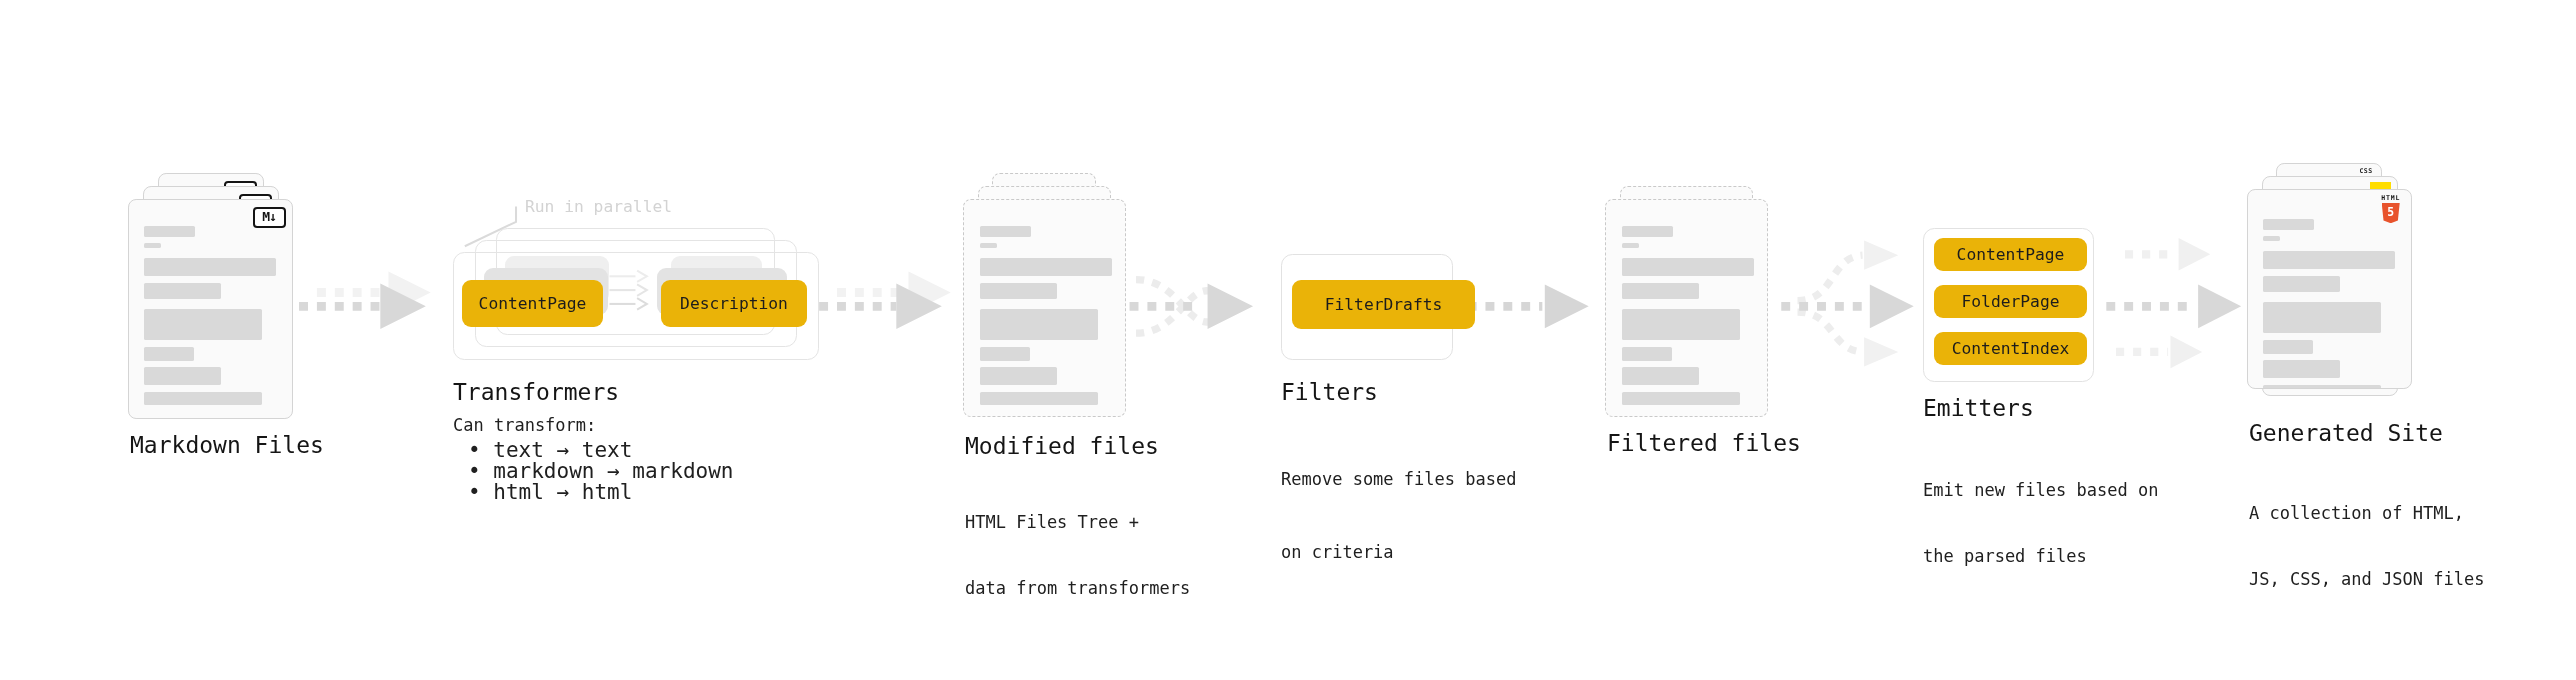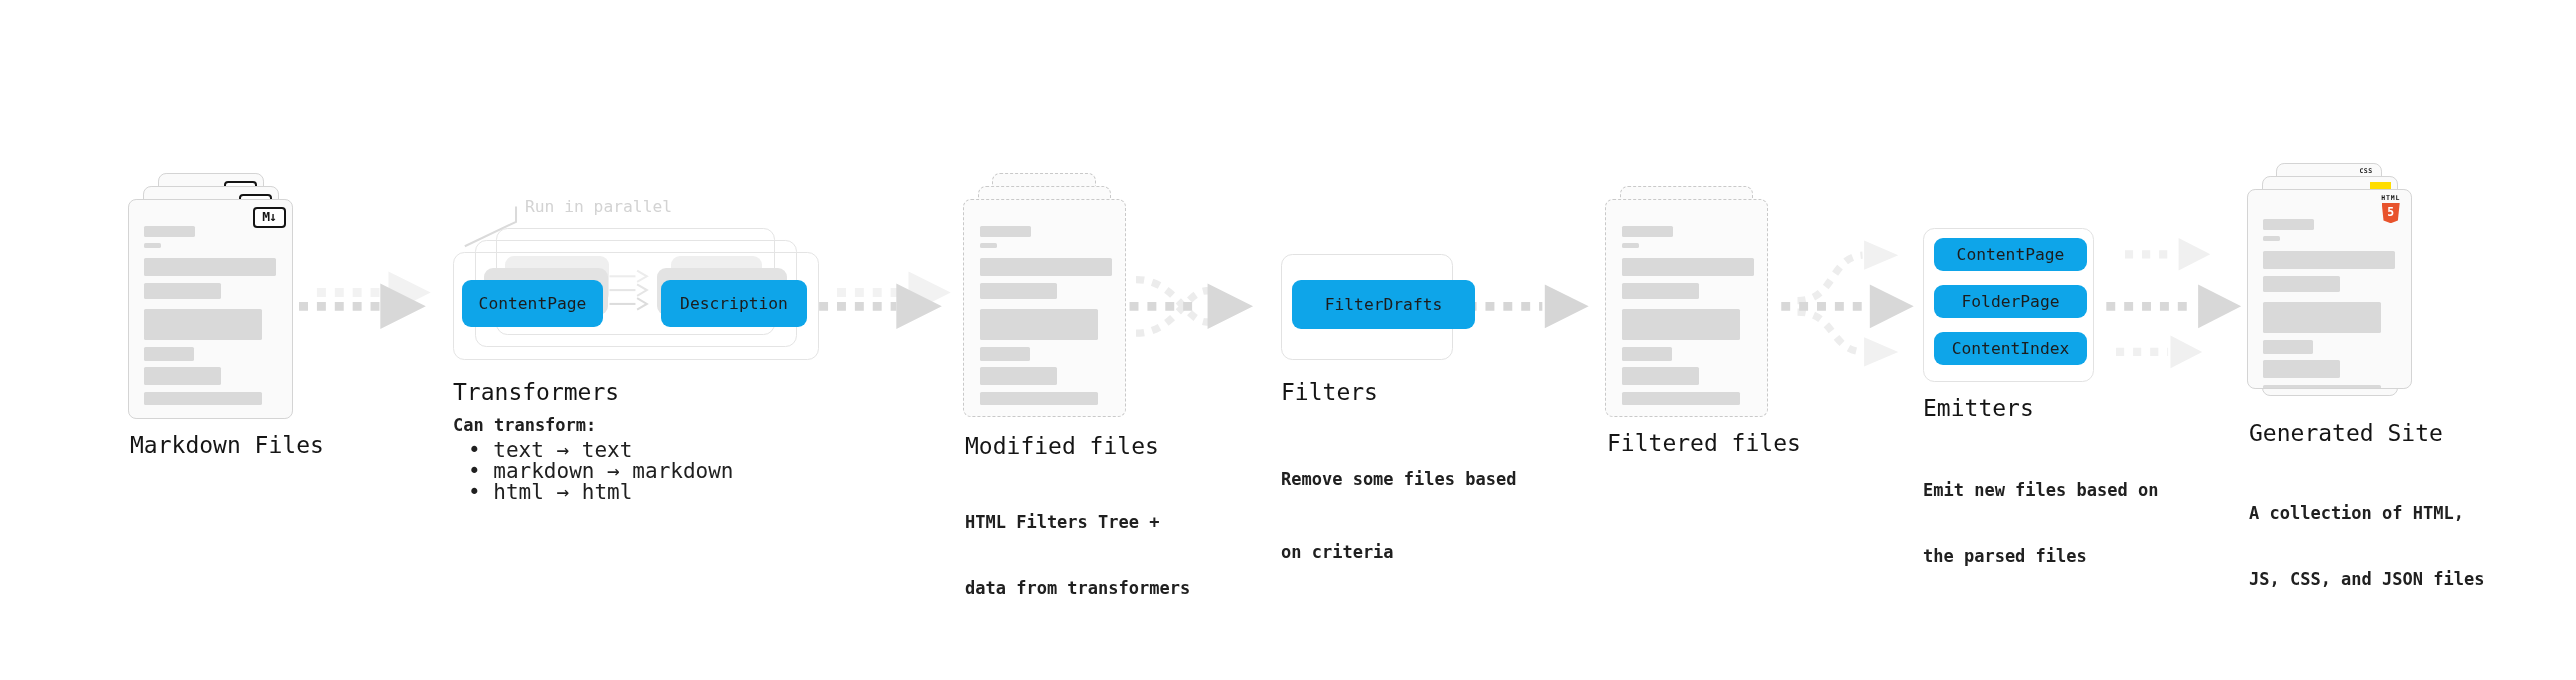--- a/index.html
+++ b/index.html
@@ -8,28 +8,28 @@
   #canvas{position:relative;width:2576px;height:681px;background:#fff;}
   .abs{position:absolute;left:0;top:0;width:0;height:0;}
   
   .doc{position:absolute;background:#fafafa;border:1.6px solid #d4d4d4;border-radius:8.1px;box-sizing:border-box;}
   .doc.dashed{border:1.6px dashed #c9c9c9;background:#fbfbfb;}
   .doc-bars{position:absolute;left:0;top:26px;right:0;bottom:0;padding-left:15.4px;overflow:hidden;}
   .doc-bars .bar{background:#d9d9d9;border-radius:1.6px;}
   
   .tbox{position:absolute;border:1.6px solid #e4e4e4;border-radius:11.4px;background:transparent;box-sizing:border-box;}
   
-  .pill{position:absolute;background:#0ea5e9;border-radius:9px;box-sizing:border-box;
+  .pill{position:absolute;background:#eab308;border-radius:9px;box-sizing:border-box;
         text-align:center;font-size:16.3px;color:#1c1c1c;}
   .pill.l2{background:#e3e3e3;}
   .pill.l3{background:#efefef;}
   .panel{position:absolute;background:#ffffff;border:1.6px solid #e2e2e2;border-radius:11.4px;box-sizing:border-box;}
   
   .title{position:absolute;font-size:23px;color:#151515;white-space:pre;}
-  .sub{position:absolute;font-size:17px;line-height:22px;color:#202020;white-space:pre;font-weight:bold;}
+  .sub{position:absolute;font-size:17px;line-height:22px;color:#202020;white-space:pre;}
   .bullet{position:absolute;font-size:21px;color:#202020;white-space:pre;}
   .note{position:absolute;font-size:16.3px;color:#d3d3d3;white-space:pre;}
   
   .md-badge{position:absolute;top:6.5px;right:6.5px;width:32.5px;height:21px;border:2.4px solid #141414;
             border-radius:4.1px;background:#fff;color:#141414;font-weight:bold;font-size:13px;
             line-height:16.3px;text-align:center;box-sizing:border-box;letter-spacing:-0.8px;}
   .html5-badge{position:absolute;top:4.9px;right:9.8px;width:21px;text-align:center;}
   .html5-word{font-size:6.5px;font-weight:bold;letter-spacing:0.8px;color:#111;line-height:7.3px;}
   .html5-shield{width:18px;height:20.3px;margin:0.8px auto 0;background:#e8532c;
                 clip-path:polygon(0 0,100% 0,90% 86%,50% 100%,10% 86%);
@@ -171,21 +171,21 @@
           <div class="bar" style="width: 132px; height: 18.7px; margin-bottom: 6.5px;"></div>
           <div class="bar" style="width: 77px; height: 16.3px; margin-bottom: 9.8px;"></div>
           <div class="bar" style="width: 118px; height: 31px; margin-bottom: 6.5px;"></div>
           <div class="bar" style="width: 50px; height: 14px; margin-bottom: 6.5px;"></div>
           <div class="bar" style="width: 77px; height: 18px; margin-bottom: 6.5px;"></div>
           <div class="bar" style="width: 118px; height: 13px; margin-bottom: 0px;"></div>
         </div>
     </div>
     <div class="title" style="left:965px;top:433px">Modified files</div>
     <div class="sub" style="left:965px;top:467px">
-      <div>HTML Filters Tree +</div>
+      <div>HTML Files Tree +</div>
       <div>data from transformers</div>
     </div>
   </div>
 
   <div class="abs">
     <div class="panel" style="left:1281px;top:254px;width:172px;height:106px"></div>
     <div class="pill" style="left:1292px;top:280px;width:183px;height:49px;line-height:49px">FilterDrafts</div>
     <div class="title" style="left:1281px;top:379px">Filters</div>
     <div class="sub" style="left:1281px;top:418px;line-height:24.4px">
       <div>Remove some files based</div>

